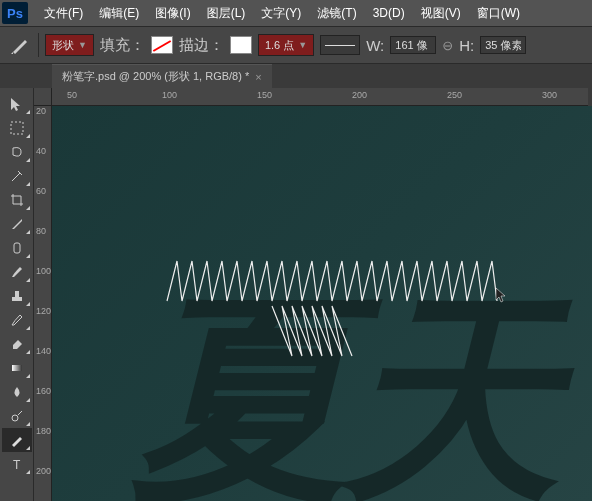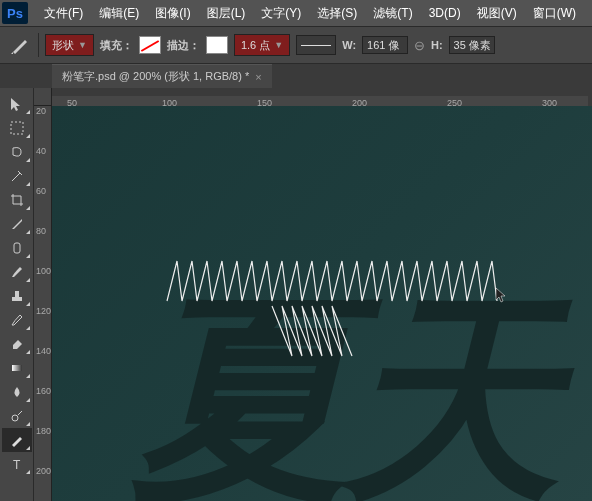--- a/index.html
+++ b/index.html
@@ -5,21 +5,21 @@
     * { margin: 0; padding: 0; box-sizing: border-box; font-family: "Microsoft YaHei", sans-serif; }
     body { background: #535353; width: 592px; height: 501px; overflow: hidden; position: relative; }
     
     .menubar { height: 26px; background: #535353; display: flex; align-items: center; padding-left: 2px; }
     .ps-logo { width: 26px; height: 22px; background: #001e36; color: #3b82f6; font-weight: bold; font-size: 13px; display: flex; align-items: center; justify-content: center; border-radius: 2px; margin-right: 8px; }
     .menu-item { color: #ffffff; font-size: 12px; padding: 4px 8px; cursor: pointer; }
     
     .options-bar { height: 38px; background: #464646; display: flex; align-items: center; padding: 0 8px; gap: 6px; border-top: 1px solid #2a2a2a; border-bottom: 1px solid #2a2a2a; }
     .opt-icon { width: 24px; height: 24px; display: flex; align-items: center; justify-content: center; }
     .opt-sep { width: 1px; height: 24px; background: #2a2a2a; }
-    .opt-label { color: #ccc; font-size: 11px; font-weight: bold; }
+    .opt-label { color: #ccc; font-size: 15px; }
     .opt-dropdown { background: #7f1d1d; border: 1px solid #222; height: 22px; display: flex; align-items: center; padding: 0 6px; gap: 4px; color: #ddd; font-size: 11px; }
     .opt-dropdown .chev { font-size: 9px; color: #999; }
     .swatch-fill { width: 22px; height: 18px; border: 1px solid #888; position: relative; background: #fff; }
     .swatch-fill::after { content: ''; position: absolute; left: 0; top: 8px; width: 100%; height: 2px; background: red; transform: rotate(-30deg); }
     .swatch-stroke { width: 22px; height: 18px; border: 1px solid #888; background: #fff; }
     .opt-input { background: #3a3a3a; border: 1px solid #222; height: 18px; color: #ddd; font-size: 11px; padding: 0 4px; width: 46px; }
     .line-preview { width: 40px; height: 20px; border: 1px solid #222; background: #3a3a3a; position: relative; }
     .line-preview::after { content: ''; position: absolute; left: 4px; right: 4px; top: 9px; height: 1px; background: #ddd; }
     .chain-icon { color: #999; font-size: 13px; }
     
@@ -27,21 +27,21 @@
     .doc-tab { background: #464646; color: #ccc; font-size: 11px; padding: 4px 10px; border-top: 1px solid #555; display: flex; align-items: center; gap: 6px; }
     .tab-close { color: #999; font-size: 11px; cursor: pointer; }
     
     .workspace { display: flex; height: 413px; }
     .toolbar { width: 34px; background: #464646; display: flex; flex-direction: column; padding: 4px 0; border-right: 1px solid #2a2a2a; }
     .tool { width: 30px; height: 24px; margin: 0 2px; display: flex; align-items: center; justify-content: center; color: #ccc; cursor: pointer; position: relative; }
     .tool.active { background: #2a2a2a; }
     .tool-corner { position: absolute; right: 2px; bottom: 2px; width: 0; height: 0; border-style: solid; border-width: 0 0 4px 4px; border-color: transparent transparent #ccc transparent; }
     
     .canvas-area { flex: 1; background: #3a3a3a; position: relative; overflow: hidden; }
-    .ruler-h { position: absolute; top: 0; left: 18px; right: 4px; height: 18px; background: #464646; border-bottom: 1px solid #222; display: flex; margin-top: 8px; }
+    .ruler-h { position: absolute; top: 0; left: 18px; right: 4px; height: 18px; background: #464646; border-bottom: 1px solid #222; display: flex; }
     .ruler-v { position: absolute; top: 18px; left: 0; width: 18px; bottom: 0; background: #464646; border-right: 1px solid #222; }
     .ruler-corner { position: absolute; top: 0; left: 0; width: 18px; height: 18px; background: #464646; border-right: 1px solid #222; border-bottom: 1px solid #222; }
     .ruler-tick { position: absolute; color: #aaa; font-size: 9px; }
     .ruler-h .ruler-tick { top: 2px; }
     .ruler-v .ruler-tick { left: 2px; writing-mode: horizontal-tb; }
     
     .canvas { position: absolute; top: 18px; left: 18px; right: 0; bottom: 0; background: linear-gradient(135deg, #1a3838 0%, #1e3d3d 50%, #264444 100%); }
     
     .big-text { position: absolute; top: 200px; left: 80px; font-size: 220px; font-weight: 900; font-style: italic; color: #152828; letter-spacing: -10px; line-height: 0.85; font-family: "Arial Black", sans-serif; }
     
@@ -54,21 +54,20 @@
 </head>
 <body>
 
 <div class="menubar">
   <div class="ps-logo">Ps</div>
   <div class="menu-item">文件(F)</div>
   <div class="menu-item">编辑(E)</div>
   <div class="menu-item">图像(I)</div>
   <div class="menu-item">图层(L)</div>
   <div class="menu-item">文字(Y)</div>
-  <div class="menu-item">选择(S)</div>
   <div class="menu-item">滤镜(T)</div>
   <div class="menu-item">3D(D)</div>
   <div class="menu-item">视图(V)</div>
   <div class="menu-item">窗口(W)</div>
 </div>
 
 <div class="options-bar">
   <div class="opt-icon">
     <svg width="18" height="18" viewBox="0 0 18 18">
         <path d="M2 16 L14 4 L16 6 L4 18 Z M2 16 L0 18 L2 18 Z" fill="#ccc"></path>

